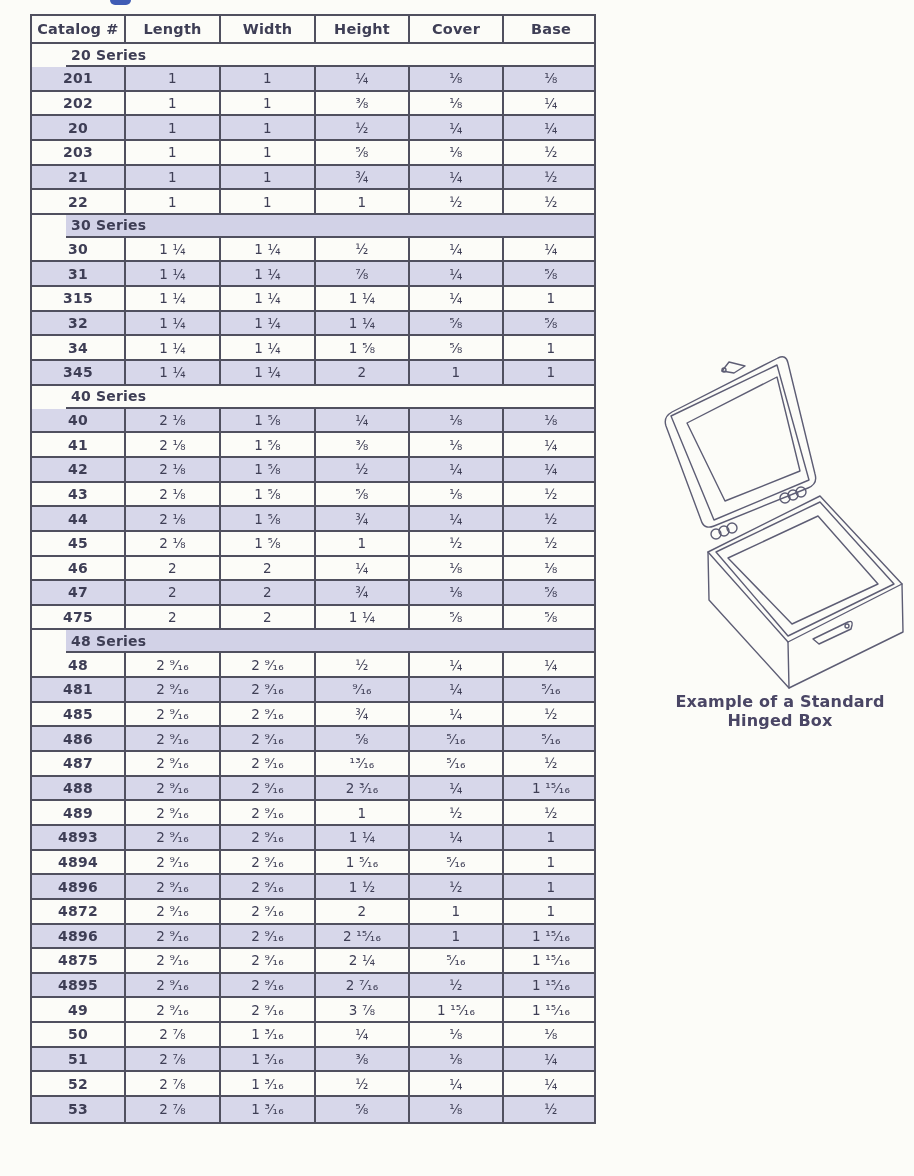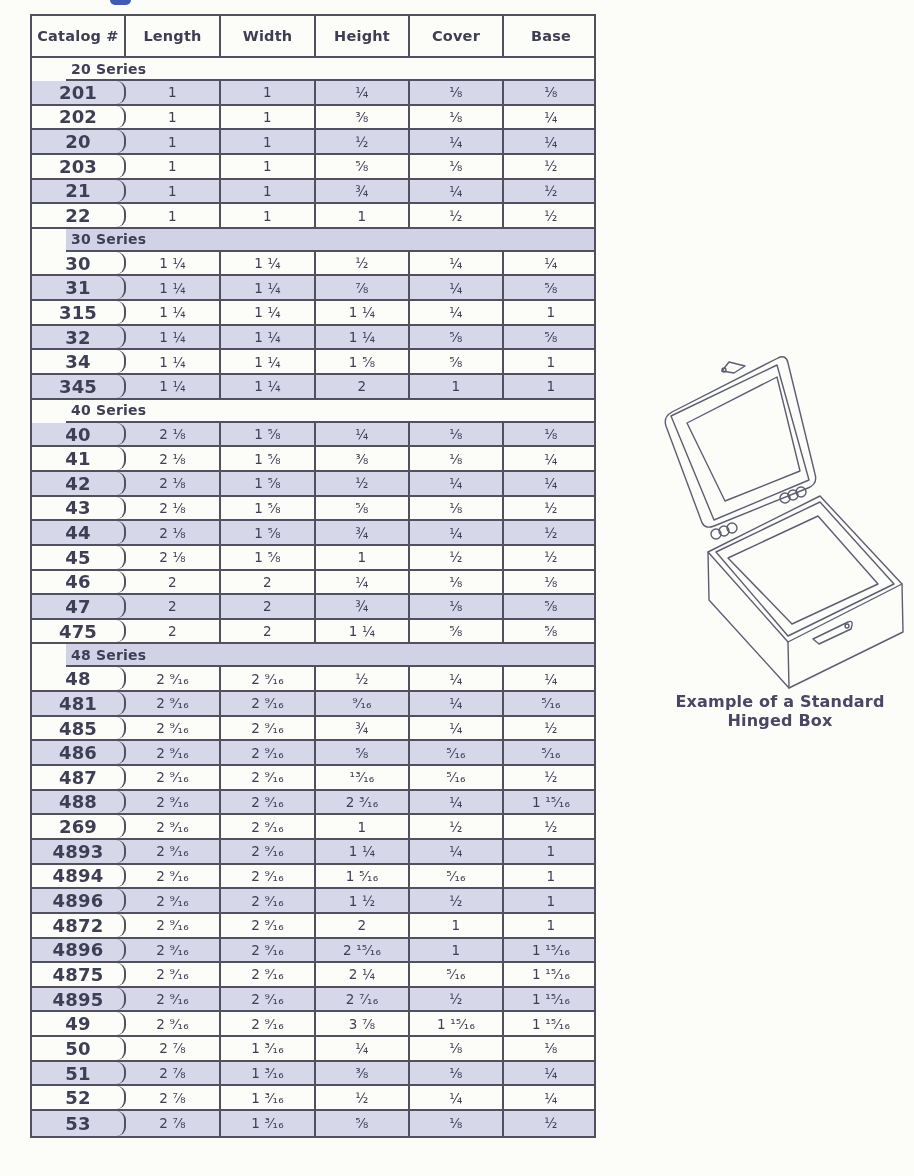--- a/index.html
+++ b/index.html
@@ -28,21 +28,21 @@
   }
   
   .spec-table{
     position:absolute;left:30px;top:14px;width:566px;
     border:2px solid var(--border);
     background:transparent;
   }
   .thead{
     display:grid;
     grid-template-columns:94px 95px 95px 94px 94px 94px;
-    height:42px;
+    height:28px;
     border-bottom:2px solid var(--border);
     text-align:center;
   }
   .thead .hcell{
     display:flex;align-items:center;justify-content:center;
     font-size:14.5px;font-weight:700;letter-spacing:.2px;
     border-right:2px solid var(--border);
   }
   .thead .hcell:last-child{border-right:none;}
   .band{
@@ -62,21 +62,21 @@
   }
   .trow:last-child,.tbody > :last-child{border-bottom:none;}
   .trow.shaded{background:var(--lavender);}
   .cell{
     display:flex;align-items:center;justify-content:center;
     font-size:13.5px;font-weight:400;letter-spacing:.2px;
     border-right:2px solid var(--border);
     white-space:nowrap;
   }
   .cell:last-child{border-right:none;}
-  .cell.c0{font-weight:700;font-size:18px;border-radius:9px;}
+  .cell.c0{font-weight:700;font-size:14px;}
   
   .figure{position:absolute;left:630px;top:346px;width:284px;}
   .figure svg{display:block;}
   .figcaption{
     position:absolute;left:20px;top:346px;width:260px;
     text-align:center;
     font-size:16px;font-weight:700;
     color:var(--caption_text);
     letter-spacing:.2px;
   }
@@ -318,21 +318,21 @@
   </div>
       <div class="trow shaded">
     <div class="cell c0">488</div>
     <div class="cell">2 ⁹⁄₁₆</div>
     <div class="cell">2 ⁹⁄₁₆</div>
     <div class="cell">2 ³⁄₁₆</div>
     <div class="cell">¼</div>
     <div class="cell">1 ¹⁵⁄₁₆</div>
   </div>
       <div class="trow">
-    <div class="cell c0">269</div>
+    <div class="cell c0">489</div>
     <div class="cell">2 ⁹⁄₁₆</div>
     <div class="cell">2 ⁹⁄₁₆</div>
     <div class="cell">1</div>
     <div class="cell">½</div>
     <div class="cell">½</div>
   </div>
       <div class="trow shaded">
     <div class="cell c0">4893</div>
     <div class="cell">2 ⁹⁄₁₆</div>
     <div class="cell">2 ⁹⁄₁₆</div>

